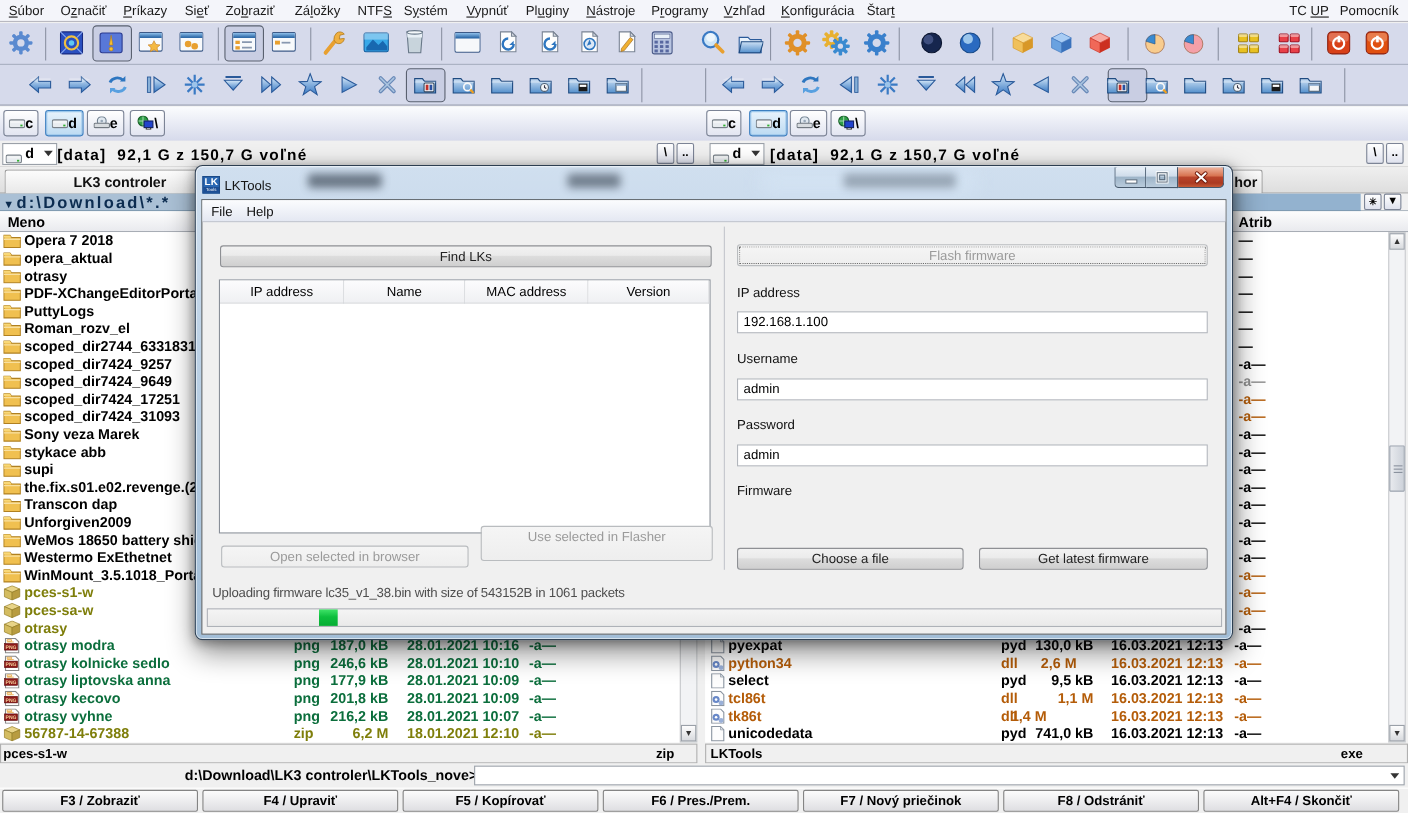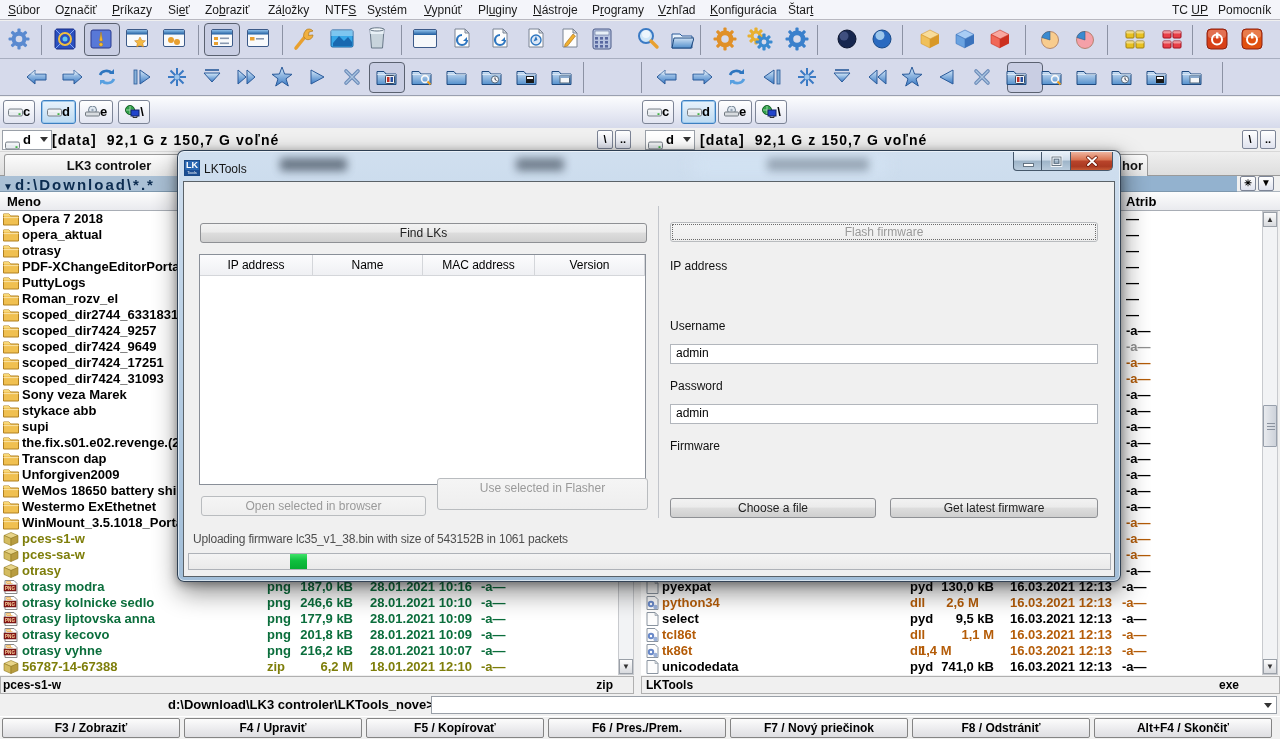--- a/index.html
+++ b/index.html
@@ -867,32 +867,37 @@
     <div class="cap capg" style="left:864px;width:29px;border-left:none"><svg width="29" height="19">
         <rect x="10" y="5" width="9" height="8.5" fill="none" stroke="#fff" stroke-width="2.6"></rect>
         <rect x="10" y="5" width="9" height="8.5" fill="none" stroke="#5a6a7a" stroke-width=".9"></rect>
         <rect x="12.2" y="7.2" width="4.6" height="4.1" fill="none" stroke="#5a6a7a" stroke-width=".9"></rect>
       </svg></div>
     <div class="cap" style="left:893px;width:42px;border-radius:0 0 5px 0;border-left:none;background:linear-gradient(#eeb49e 0%,#d97654 42%,#b8432a 52%,#ab3a22 80%,#c65a36 100%)"><svg width="42" height="19">
         <path d="M17 5.5 L25 13 M25 5.5 L17 13" stroke="#6e1808" stroke-width="3.6" stroke-linecap="round"></path>
         <path d="M17 5.5 L25 13 M25 5.5 L17 13" stroke="#fdfdfd" stroke-width="1.9" stroke-linecap="round"></path>
       </svg></div>
     <div id="dlgclient">
+      <div id="dmenu">
+        <span style="position:absolute;left:8px;top:3px">File</span>
+        <span style="position:absolute;left:40px;top:3px">Help</span>
+      </div>
       <div class="w7btn" style="left:16px;top:41px;width:447px;height:20px;line-height:18px">Find LKs</div>
       <div id="ltable">
         <div class="th" style="left:0px;width:113px;border-right:1px solid #d4d6da">IP address</div>
         <div class="th" style="left:113px;width:110px;border-right:1px solid #d4d6da">Name</div>
         <div class="th" style="left:223px;width:112px;border-right:1px solid #d4d6da">MAC address</div>
         <div class="th" style="left:335px;width:110px;border-right:1px solid #d4d6da">Version</div>
       </div>
       <div class="w7btn dis" style="left:17px;top:314px;width:225px;height:20px;line-height:18px">Open selected in browser</div>
       <div class="w7btn dis" style="left:253px;top:296px;width:211px;height:32px;line-height:18px">Use selected in Flasher</div>
       <div id="dvsep"></div>
       <div class="w7btn dis" style="left:486px;top:40px;width:428px;height:20px;line-height:18px;outline:1px dotted #6a6a6a;outline-offset:-3px">Flash firmware</div>
       <div class="lbl" style="left:486px;top:77px">IP address</div>
+      <div class="inp" style="left:486px;top:101px;width:428px">192.168.1.100</div>
       <div class="lbl" style="left:486px;top:137px">Username</div>
       <div class="inp" style="left:486px;top:162px;width:428px">admin</div>
       <div class="lbl" style="left:486px;top:197px">Password</div>
       <div class="inp" style="left:486px;top:222px;width:428px">admin</div>
       <div class="lbl" style="left:486px;top:257px">Firmware</div>
       <div class="w7btn" style="left:486px;top:316px;width:206px;height:20px;line-height:18px">Choose a file</div>
       <div class="w7btn" style="left:706px;top:316px;width:208px;height:20px;line-height:18px">Get latest firmware</div>
       <div id="dstatus">Uploading firmware lc35_v1_38.bin with size of 543152B in 1061 packets</div>
       <div id="dprog">
         <div id="dchunk"></div>

